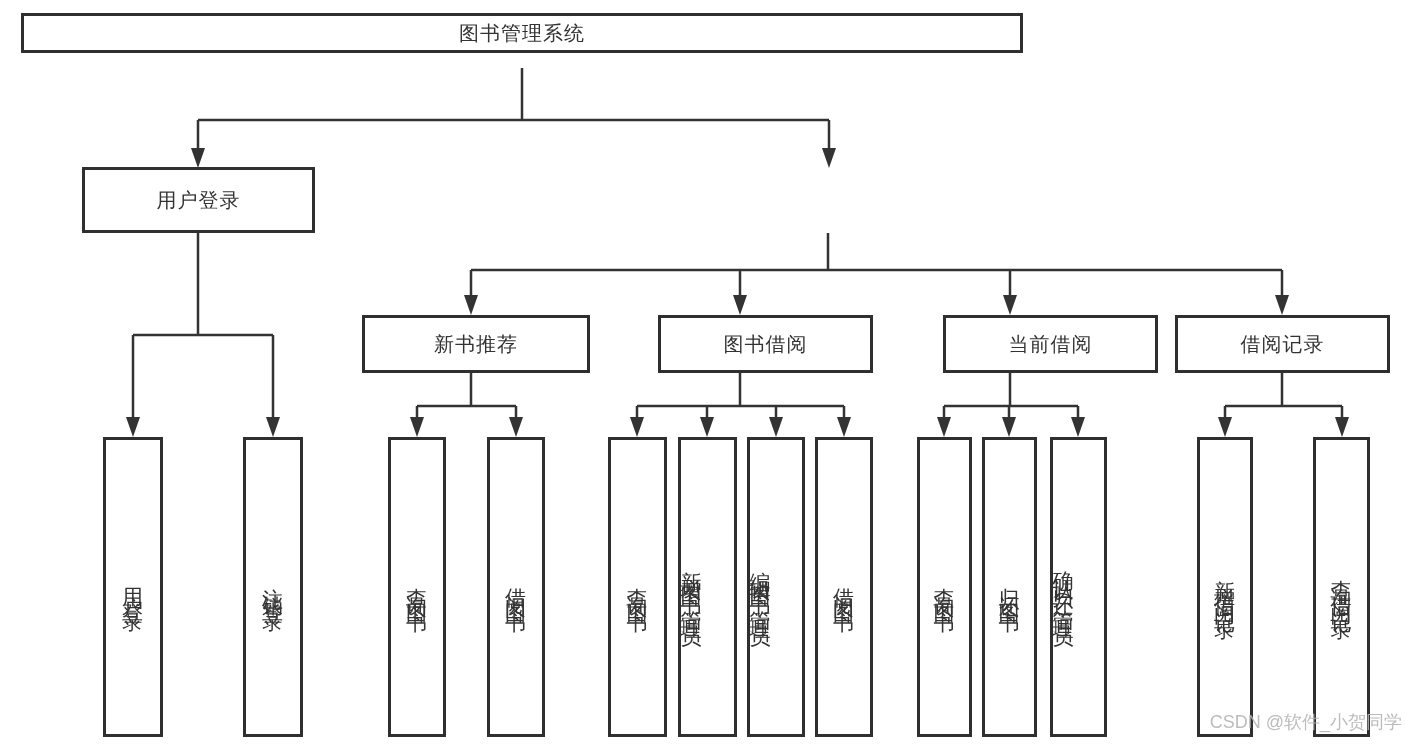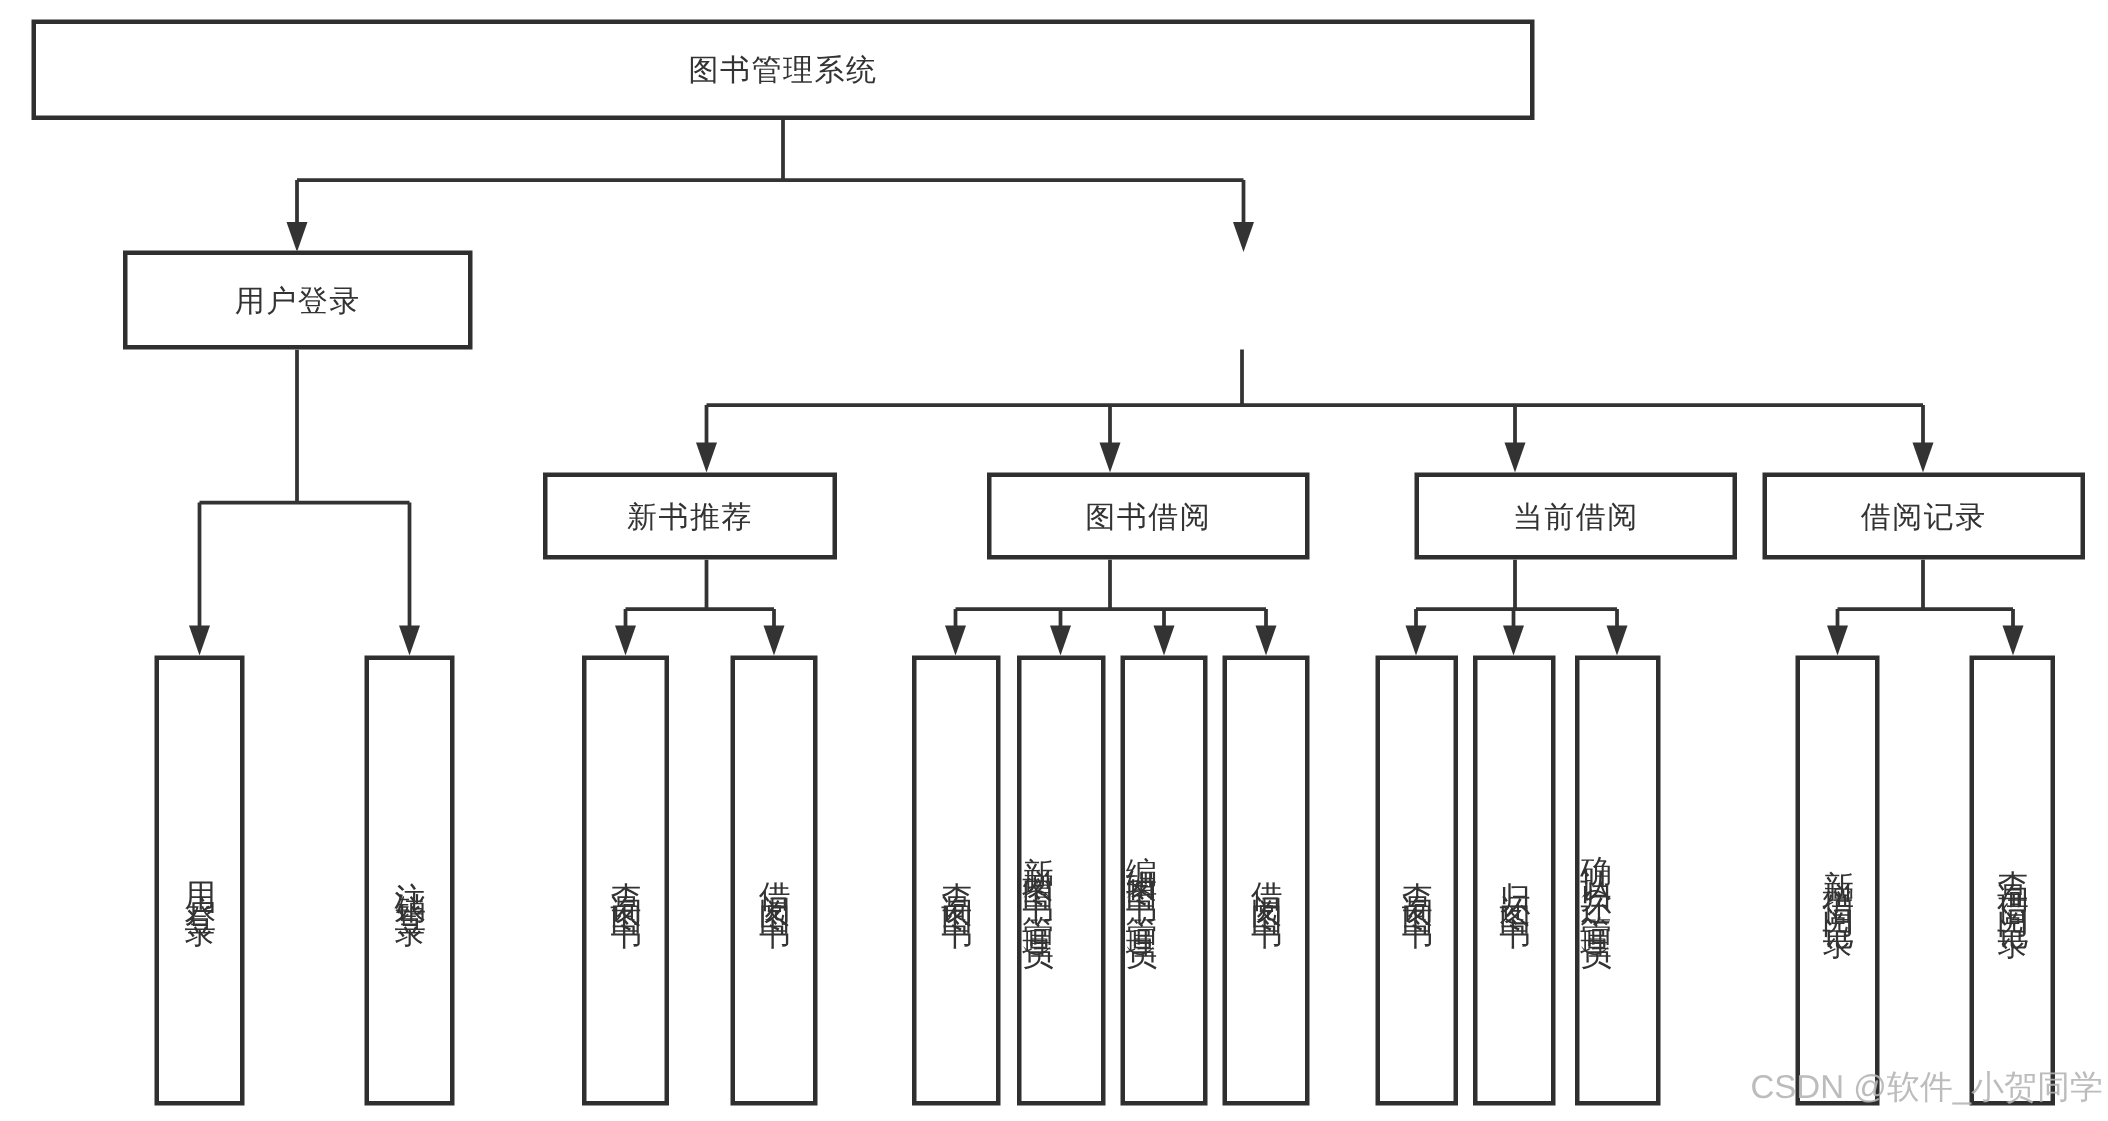--- a/index.html
+++ b/index.html
@@ -38,26 +38,26 @@
   .leaf .vtext {
     writing-mode: vertical-rl;
     text-orientation: mixed;
     font-size: 21px;
     letter-spacing: 8px;
     line-height: 1;
     white-space: nowrap;
   }
   .leaf.top { justify-content: flex-start; padding-top: 6px; }
   
-  #n-root { left: 21px;  top: 13px;  width: 1002px; height: 67px; }
+  #n-root { left: 21px;  top: 13px;  width: 1002px; height: 40px; }
   
   #n-user-login { left: 82px;  top: 167px; width: 233px; height: 66px; }
   #n-book-mgmt  { left: 712px; top: 167px; width: 233px; height: 66px; }
   
-  #n-new-book       { left: 362px;  top: 315px; width: 196px; height: 58px; }
+  #n-new-book       { left: 362px;  top: 315px; width: 228px; height: 58px; }
   #n-book-borrow    { left: 633px;  top: 315px; width: 215px; height: 58px; margin-left: 25px; }
   #n-current-borrow { left: 903px;  top: 315px; width: 215px; height: 58px; margin-left: 40px; }
   #n-borrow-record  { left: 1175px; top: 315px; width: 215px; height: 58px; }
   
   #lf-a1 { left: 103px;  width: 60px; }
   #lf-a2 { left: 243px;  width: 60px; }
   #lf-b1 { left: 388px;  width: 58px; }
   #lf-b2 { left: 487px;  width: 58px; }
   #lf-c1 { left: 608px;  width: 59px; }
   #lf-c2 { left: 678px;  width: 59px; }
@@ -65,21 +65,21 @@
   #lf-c4 { left: 815px;  width: 58px; }
   #lf-d1 { left: 917px;  width: 55px; }
   #lf-d2 { left: 982px;  width: 55px; }
   #lf-d3 { left: 1050px; width: 57px; }
   #lf-e1 { left: 1197px; width: 56px; }
   #lf-e2 { left: 1313px; width: 57px; }
   #watermark {
     position: absolute;
     right: 3px;
     top: 710px;
-    font-size: 22px;
+    font-size: 18px;
     color: #b5b5b5;
     opacity: 0.9;
     z-index: 5;
     white-space: nowrap;
   }
   svg .wire { stroke: #333333; stroke-width: 2.5; fill: none; }
   svg .head { fill: #333333; stroke: none; }
 </style>
 </head>
 <body>

